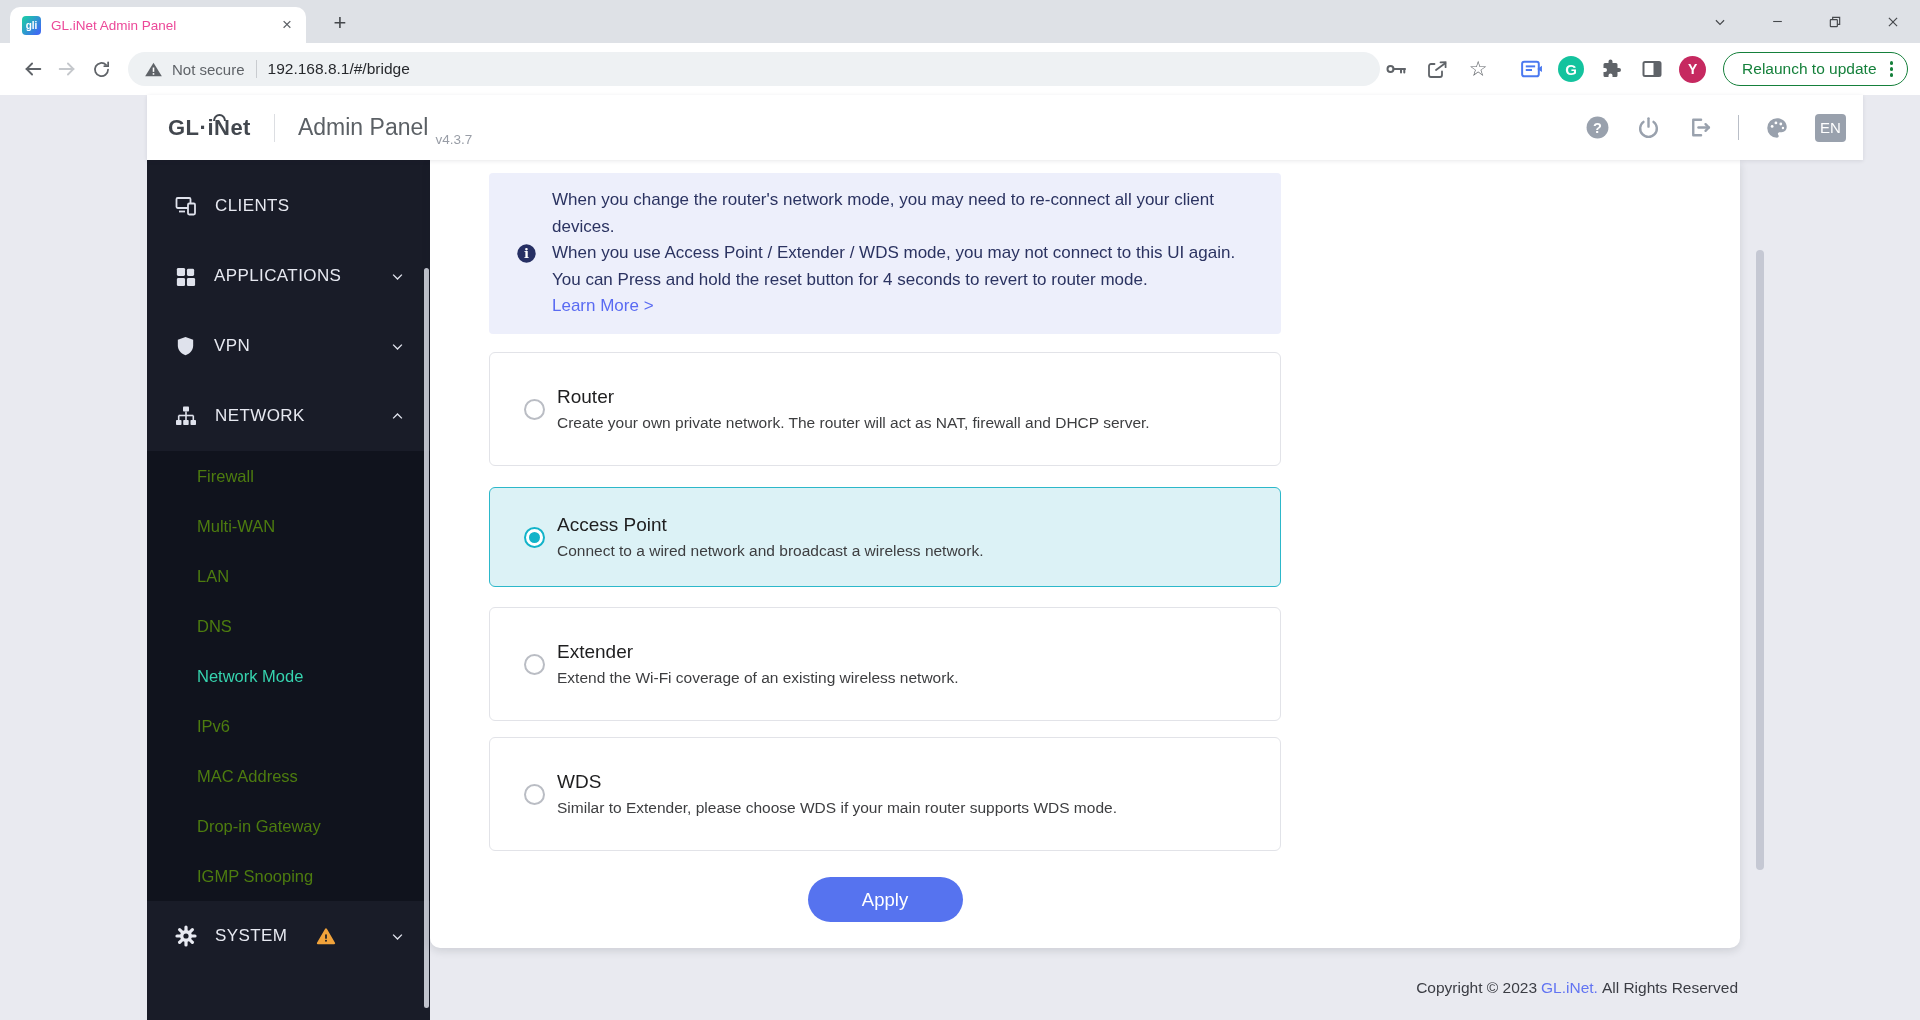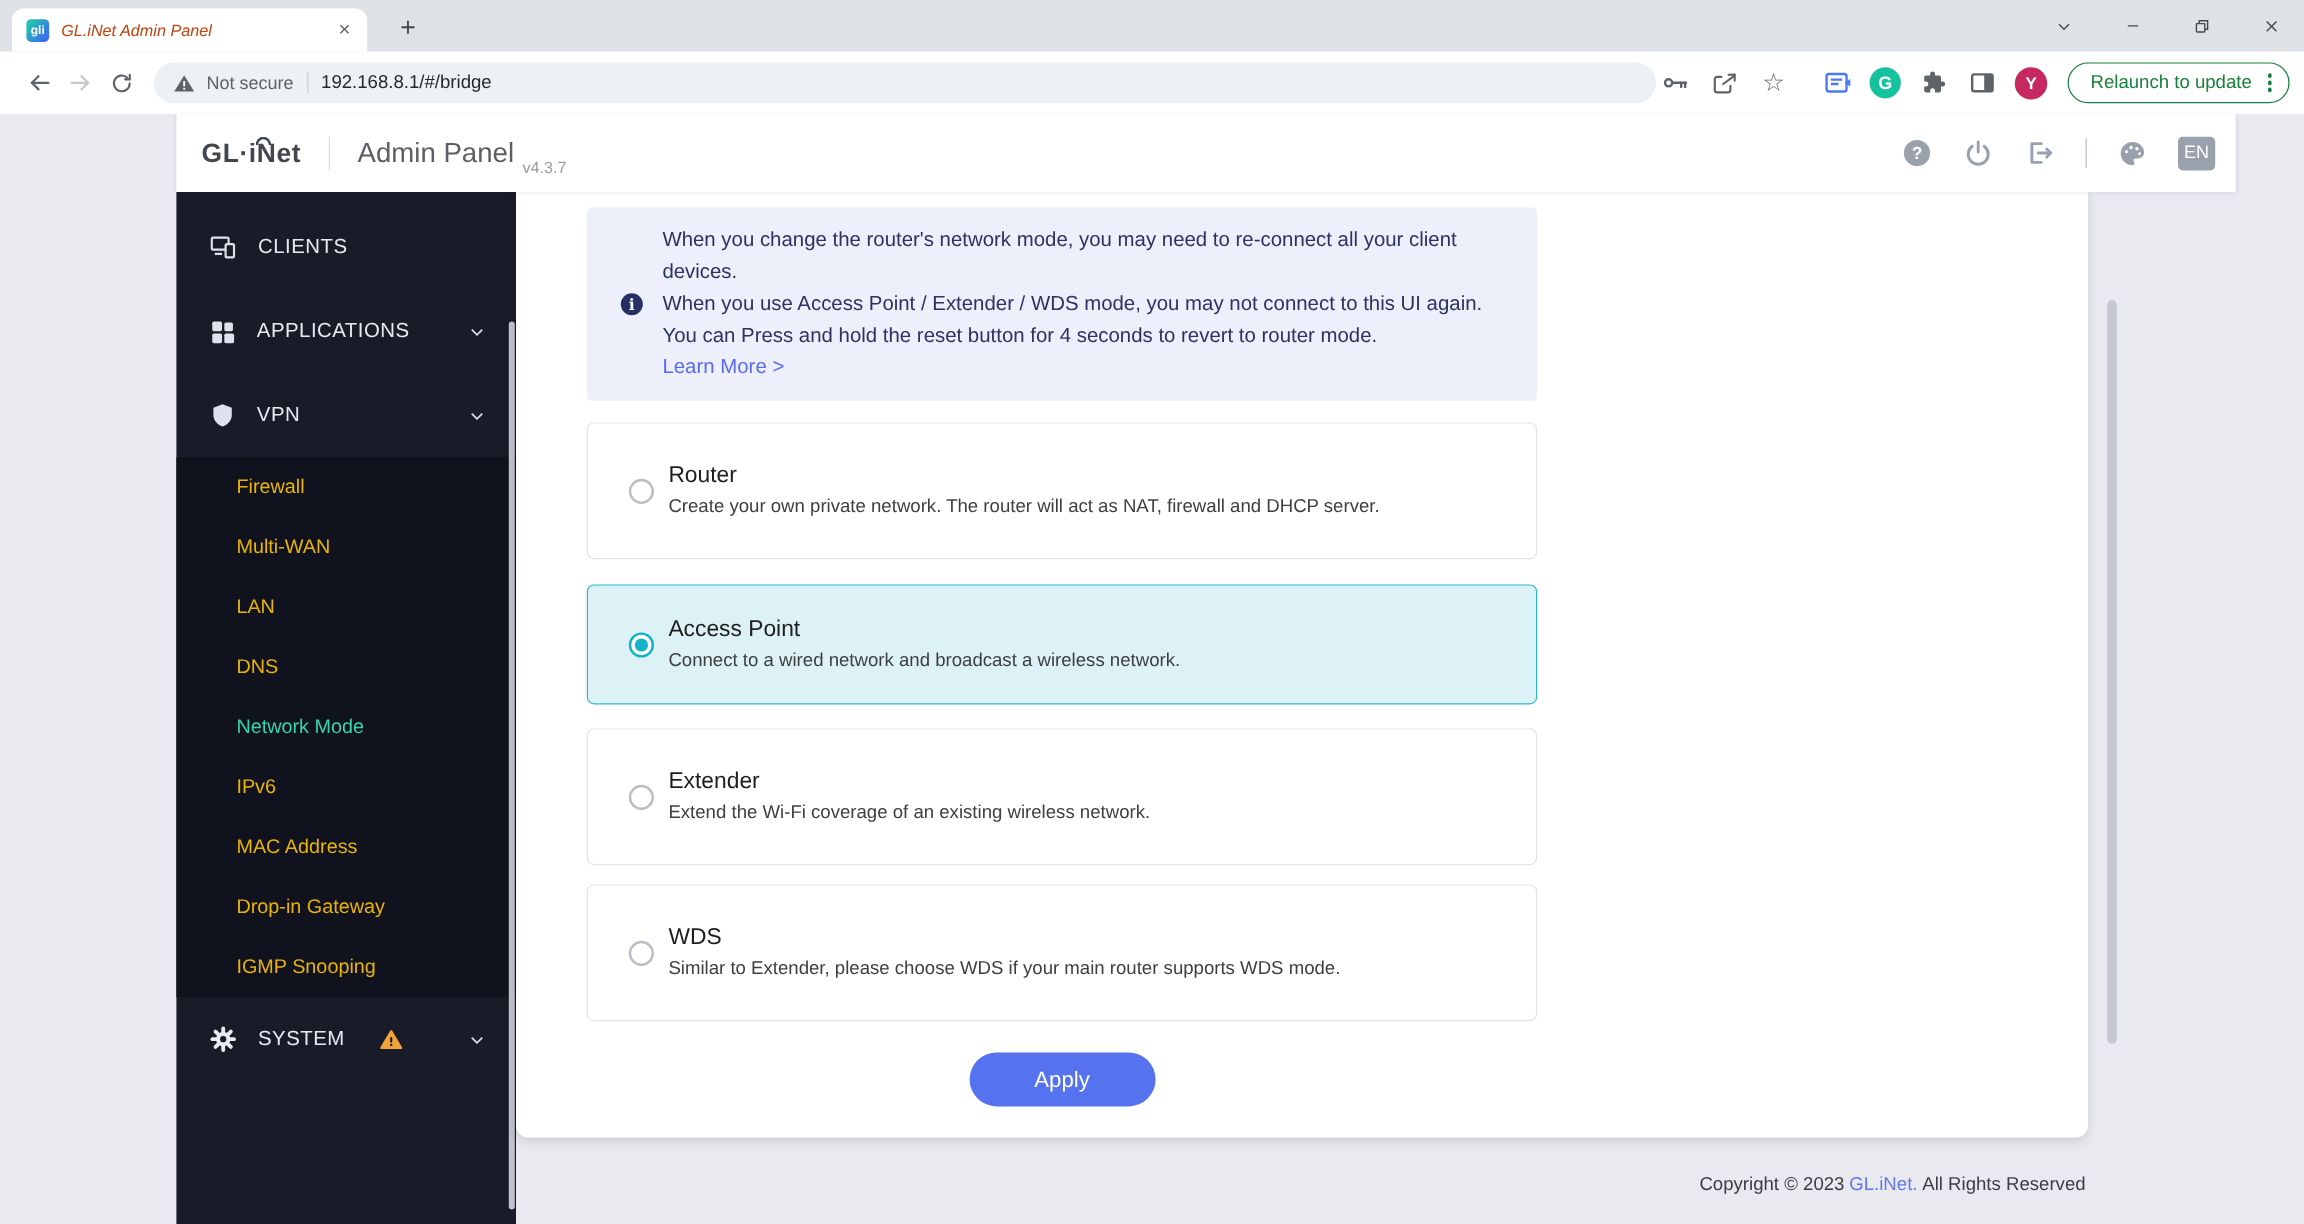--- a/index.html
+++ b/index.html
@@ -3,21 +3,21 @@
 <meta charset="utf-8">
 <style>
   * { margin:0; padding:0; box-sizing:border-box; }
   html,body { width:1920px; height:1020px; overflow:hidden; font-family:"Liberation Sans",sans-serif; background:#e9eaf0; }
   svg { display:block; }
 
   
   .tabstrip { position:absolute; top:0; left:0; right:0; height:43px; background:#dee1e6; }
   .tab { position:absolute; left:10px; top:7px; width:296px; height:36px; background:#fff; border-radius:10px 10px 0 0; display:flex; align-items:center; padding:0 10px 0 12px; gap:10px; }
   .favicon { width:19px; height:19px; border-radius:4px; background:linear-gradient(130deg,#1fc3ae 15%,#3e6cf0 85%); color:#fff; font-size:10px; font-weight:bold; display:flex; align-items:center; justify-content:center; flex:none; }
-  .tab-title { font-size:13.5px; color:#c2410c; flex:1; white-space:nowrap; overflow:hidden;font-style:italic; }
+  .tab-title { font-size:13.5px; color:#ec4899; flex:1; white-space:nowrap; overflow:hidden; }
   .tab-close { font-size:17px; color:#5f6368; padding:0 4px; cursor:default; }
   .newtab { position:absolute; left:326px; top:9px; width:28px; height:28px; display:flex; align-items:center; justify-content:center; font-size:22px; font-weight:300; color:#45484c; }
   .wc { position:absolute; top:0; width:40px; height:43px; display:flex; align-items:center; justify-content:center; }
 
   .toolbar { position:absolute; top:43px; left:0; right:0; height:52px; background:#fff; display:flex; align-items:center; padding:0 12px 0 16px; }
   .nav-ic { width:34px; height:34px; display:flex; align-items:center; justify-content:center; flex:none; }
   .omnibox { margin-left:10px; width:1252px; height:34px; border-radius:17px; background:#eef1f3; display:flex; align-items:center; padding:0 16px; flex:none; }
   .ob-label { font-size:15px; color:#5f6368; margin-left:9px; white-space:nowrap; }
   .ob-div { width:1px; height:18px; background:#c9ccd0; margin:0 11px; }
   .ob-url { font-size:15.5px; color:#27292d; white-space:nowrap; }
@@ -42,21 +42,21 @@
   .hdr-vdiv { width:1.5px; height:25px; background:#b9bec7; }
   .lang-badge { width:31px; height:28px; border-radius:4px; background:#99a1ad; color:#fff; font-size:15px; display:flex; align-items:center; justify-content:center; }
 
   
   .app-body { position:absolute; top:160px; left:147px; width:1625px; height:860px; display:flex; }
   .sidebar { width:283px; background:#191c28; flex:none; position:relative; padding-top:11px; }
   .sb-item { height:70px; display:flex; align-items:center; padding-left:27px; gap:17px; position:relative; color:#e7e9f1; cursor:default; }
   .sb-label { font-size:17px; letter-spacing:.4px; }
   .sb-chevron { position:absolute; right:25px; }
   .sb-sub { background:#10131d; }
-  .sb-sub-item { height:50px; display:flex; align-items:center; padding-left:50px; font-size:16.5px; color:#eab308; }
+  .sb-sub-item { height:50px; display:flex; align-items:center; padding-left:50px; font-size:16.5px; color:#4d7c0f; }
   .sb-sub-item.active { color:#36d3ae; }
   .warn-tri { margin-left:12px; }
   .sb-scrollthumb { position:absolute; left:277px; top:108px; width:5px; height:740px; background:rgba(206,209,219,.92); border-radius:3px; }
 
   .main { flex:1; background:#e9eaf0; position:relative; }
   .panel { position:absolute; left:0; top:0; width:1310px; height:788px; background:#fff; border-radius:0 0 10px 10px; box-shadow:0 3px 8px rgba(25,28,40,.13); }
   .content { margin-left:59px; padding-top:13px; width:792px; }
 
   .notice { height:161px; background:#edeffb; border-radius:4px; display:flex; align-items:center; gap:15px; padding:0 22px 0 27px; }
   .notice-body { font-size:17px; line-height:26.5px; color:#2b3361; }
@@ -260,20 +260,43 @@
         </span>
     </div>
     <div class="sb-item">
       <svg width="23" height="23" viewBox="0 0 24 24">
           <path d="M12 2l8 3v6c0 5-3.4 8.6-8 10.2C7.4 19.6 4 16 4 11V5z" fill="#dfe2ec"></path>
         </svg>
       <span class="sb-label">VPN</span>
       <span class="sb-chevron">
           <svg width="15" height="15" viewBox="0 0 24 24" fill="none" stroke="#dfe2ec" stroke-width="2.2">
             <polyline points="5,9 12,16 19,9"></polyline>
+          </svg>
+        </span>
+    </div>
+    <div class="sb-item">
+      <svg width="24" height="24" viewBox="0 0 24 24">
+          <g fill="#dfe2ec">
+            <rect x="9" y="2.5" width="6" height="5" rx="0.8"></rect>
+            <rect x="2" y="16" width="5.5" height="5" rx="0.8"></rect>
+            <rect x="9.2" y="16" width="5.5" height="5" rx="0.8"></rect>
+            <rect x="16.5" y="16" width="5.5" height="5" rx="0.8"></rect>
+          </g>
+          <g stroke="#dfe2ec" stroke-width="1.6" fill="none">
+            <path d="M12 7.5v4"></path>
+            <path d="M4.7 11.5h14.6"></path>
+            <path d="M4.7 11.5V16"></path>
+            <path d="M12 11.5V16"></path>
+            <path d="M19.3 11.5V16"></path>
+          </g>
+        </svg>
+      <span class="sb-label">NETWORK</span>
+      <span class="sb-chevron">
+          <svg width="15" height="15" viewBox="0 0 24 24" fill="none" stroke="#dfe2ec" stroke-width="2.2">
+            <polyline points="5,15 12,8 19,15"></polyline>
           </svg>
         </span>
     </div>
 
     <div class="sb-sub">
       <div class="sb-sub-item">
           <span>Firewall</span>
         </div>
       <div class="sb-sub-item">
           <span>Multi-WAN</span>

